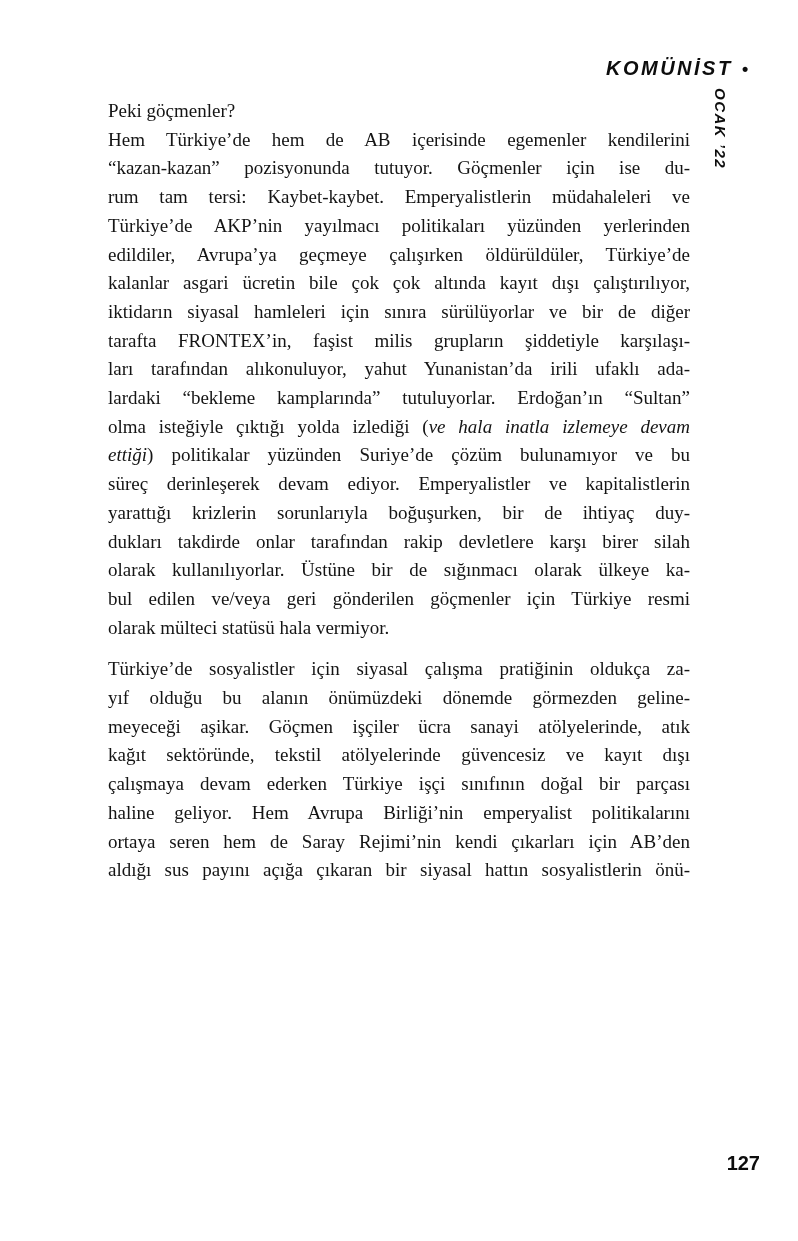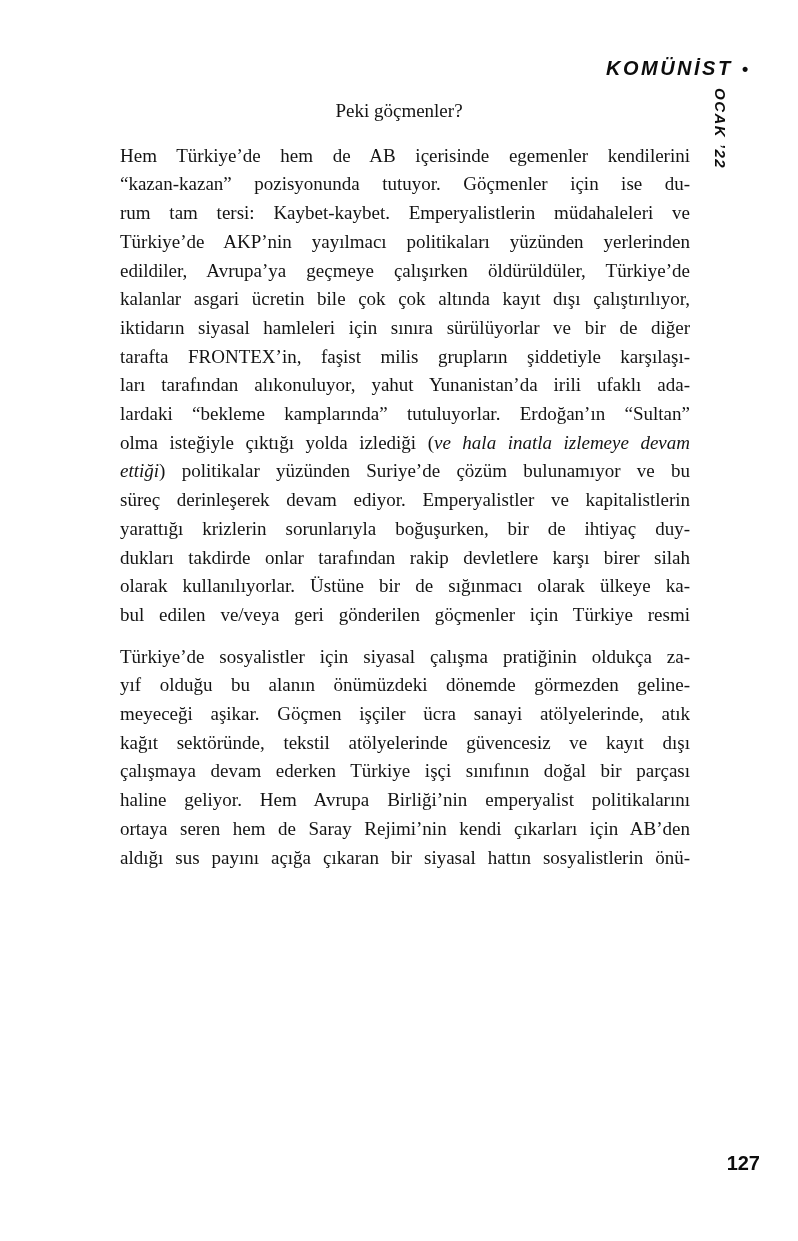--- a/index.html
+++ b/index.html
@@ -56,25 +56,25 @@
   
   .body-col {
     position: absolute;
     left: 108px;
     top: 97px;
     width: 582px;
     font-size: 19px;
     line-height: 28.7px;
   }
   .heading {
-    margin-bottom: 16px;
-    text-align: center;
+    margin-bottom: 0;
+    text-align: left;
   }
   .para {
-    margin: 0 0 13px 12px;
+    margin: 0 0 13px 0;
   }
   .line {
     text-align: justify;
     text-align-last: justify;
   }
   .line.last {
     text-align: left;
     text-align-last: left;
   }
   .seg.italic {
@@ -117,20 +117,21 @@
         <div class="line"><span class="seg">tarafta FRONTEX’in, faşist milis grupların şiddetiyle karşılaşı-</span></div>
         <div class="line"><span class="seg">ları tarafından alıkonuluyor, yahut Yunanistan’da irili ufaklı ada-</span></div>
         <div class="line"><span class="seg">lardaki “bekleme kamplarında” tutuluyorlar. Erdoğan’ın “Sultan”</span></div>
         <div class="line"><span class="seg">olma isteğiyle çıktığı yolda izlediği (</span><span class="seg italic">ve hala inatla izlemeye devam</span></div>
         <div class="line"><span class="seg italic">ettiği</span><span class="seg">) politikalar yüzünden Suriye’de çözüm bulunamıyor ve bu</span></div>
         <div class="line"><span class="seg">süreç derinleşerek devam ediyor. Emperyalistler ve kapitalistlerin</span></div>
         <div class="line"><span class="seg">yarattığı krizlerin sorunlarıyla boğuşurken, bir de ihtiyaç duy-</span></div>
         <div class="line"><span class="seg">dukları takdirde onlar tarafından rakip devletlere karşı birer silah</span></div>
         <div class="line"><span class="seg">olarak kullanılıyorlar. Üstüne bir de sığınmacı olarak ülkeye ka-</span></div>
         <div class="line"><span class="seg">bul edilen ve/veya geri gönderilen göçmenler için Türkiye resmi</span></div>
+        <div class="line last"><span class="seg">olarak mülteci statüsü hala vermiyor.</span></div>
       </div>
       <div class="para">
         <div class="line"><span class="seg">Türkiye’de sosyalistler için siyasal çalışma pratiğinin oldukça za-</span></div>
         <div class="line"><span class="seg">yıf olduğu bu alanın önümüzdeki dönemde görmezden geline-</span></div>
         <div class="line"><span class="seg">meyeceği aşikar. Göçmen işçiler ücra sanayi atölyelerinde, atık</span></div>
         <div class="line"><span class="seg">kağıt sektöründe, tekstil atölyelerinde güvencesiz ve kayıt dışı</span></div>
         <div class="line"><span class="seg">çalışmaya devam ederken Türkiye işçi sınıfının doğal bir parçası</span></div>
         <div class="line"><span class="seg">haline geliyor. Hem Avrupa Birliği’nin emperyalist politikalarını</span></div>
         <div class="line"><span class="seg">ortaya seren hem de Saray Rejimi’nin kendi çıkarları için AB’den</span></div>
         <div class="line"><span class="seg">aldığı sus payını açığa çıkaran bir siyasal hattın sosyalistlerin önü-</span></div>

